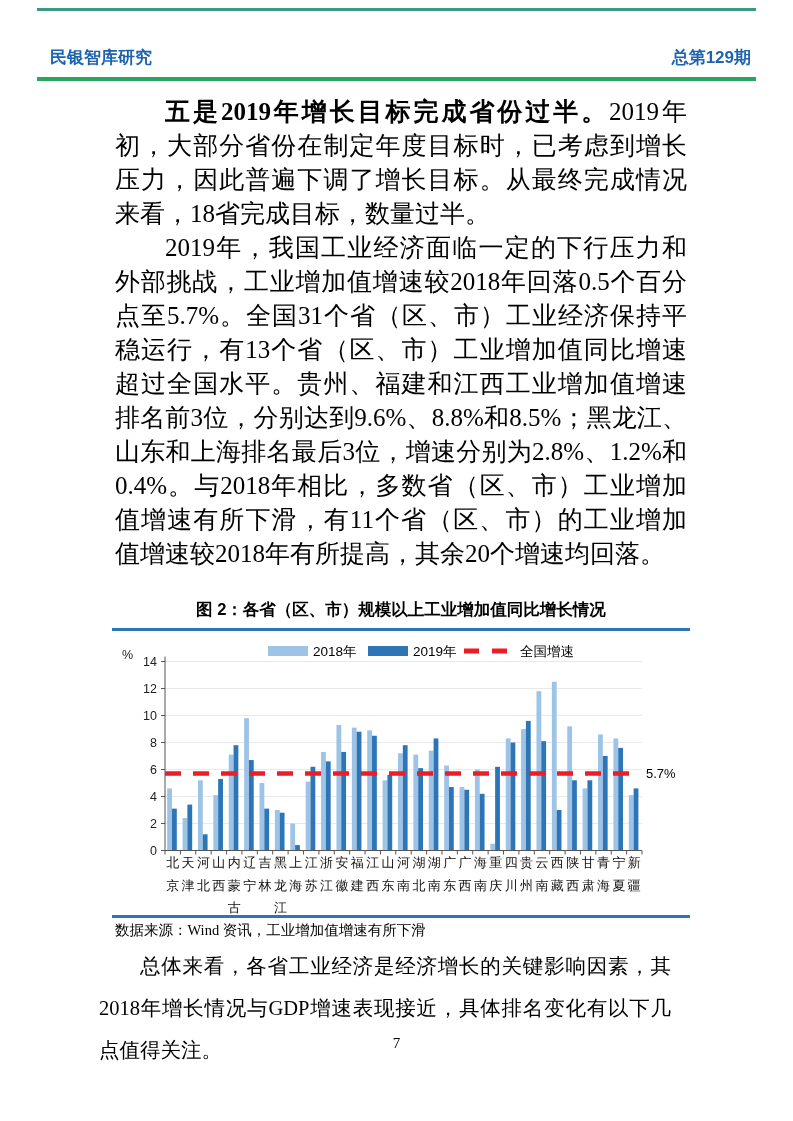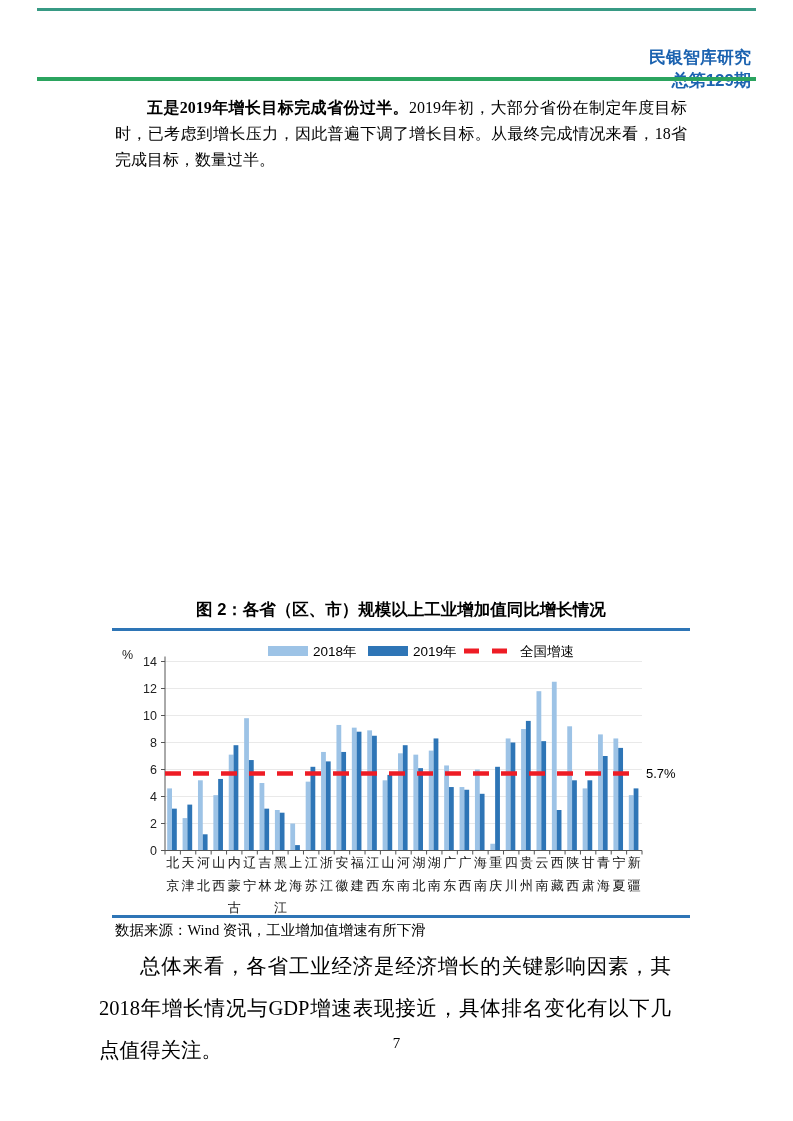--- a/index.html
+++ b/index.html
@@ -6,26 +6,26 @@
   body{
     width:793px;height:1121px;background:#ffffff;position:relative;
     font-family:"Liberation Serif","DejaVu Serif",serif;color:#000;
     overflow:hidden;
   }
   .top-line{position:absolute;left:37px;right:37px;top:8px;height:3px;}
   .header-row{
     position:absolute;left:50px;right:42px;top:46px;
     display:flex;justify-content:space-between;align-items:flex-end;
     font-family:"Liberation Sans","DejaVu Sans",sans-serif;
-    font-weight:bold;font-size:17px;flex-direction:column;
+    font-weight:bold;font-size:17px;
   }
   .header-underline{position:absolute;left:37px;right:37px;top:77px;height:3.5px;}
   .body-text{
     position:absolute;left:115px;width:572px;top:95px;
-    font-size:16px;line-height:26px;text-align:justify;
+    font-size:25px;line-height:34px;text-align:justify;
   }
   .para{margin:0;text-indent:2em;}
   .para b{font-weight:bold;}
   .h3{margin:0;text-indent:2em;font-weight:bold;}
   .figure-title{
     position:absolute;left:115px;width:572px;top:599px;
     text-align:center;font-weight:bold;font-size:16.5px;
     font-family:"Liberation Sans","DejaVu Sans",sans-serif;
   }
   .figure-box{
@@ -51,20 +51,21 @@
 <div class="top-line" style="background: rgb(55, 154, 132);"></div>
 
 <div class="header-row" style="color: rgb(28, 99, 176);">
   <span>民银智库研究</span>
   <span>总第129期</span>
 </div>
 <div class="header-underline" style="background: rgb(43, 164, 95);"></div>
 
 <div class="body-text">
   <p class="para"><b>五是2019年增长目标完成省份过半。</b><span>2019年初，大部分省份在制定年度目标时，已考虑到增长压力，因此普遍下调了增长目标。从最终完成情况来看，18省完成目标，数量过半。</span></p>
+  <p class="para">2019年，我国工业经济面临一定的下行压力和外部挑战，工业增加值增速较2018年回落0.5个百分点至5.7%。全国31个省（区、市）工业经济保持平稳运行，有13个省（区、市）工业增加值同比增速超过全国水平。贵州、福建和江西工业增加值增速排名前3位，分别达到9.6%、8.8%和8.5%；黑龙江、山东和上海排名最后3位，增速分别为2.8%、1.2%和0.4%。与2018年相比，多数省（区、市）工业增加值增速有所下滑，有11个省（区、市）的工业增加值增速较2018年有所提高，其余20个增速均回落。</p>
 </div>
 
 <div class="figure-title">图 2：各省（区、市）规模以上工业增加值同比增长情况</div>
 
 <div class="figure-box" style="border-top-color: rgb(46, 117, 182); border-bottom-color: rgb(46, 117, 182);">
   <svg id="chart" width="578" height="284" viewBox="0 0 578 284" font-family="&quot;Liberation Sans&quot;,&quot;DejaVu Sans&quot;,sans-serif">
       <g>
         <rect x="156" y="15" width="40" height="10" fill="#9dc3e6"></rect>
         <text x="201" y="25" font-size="13.5" fill="#000">2018年</text>
         <rect x="256" y="15" width="40" height="10" fill="#2e75b6"></rect>

